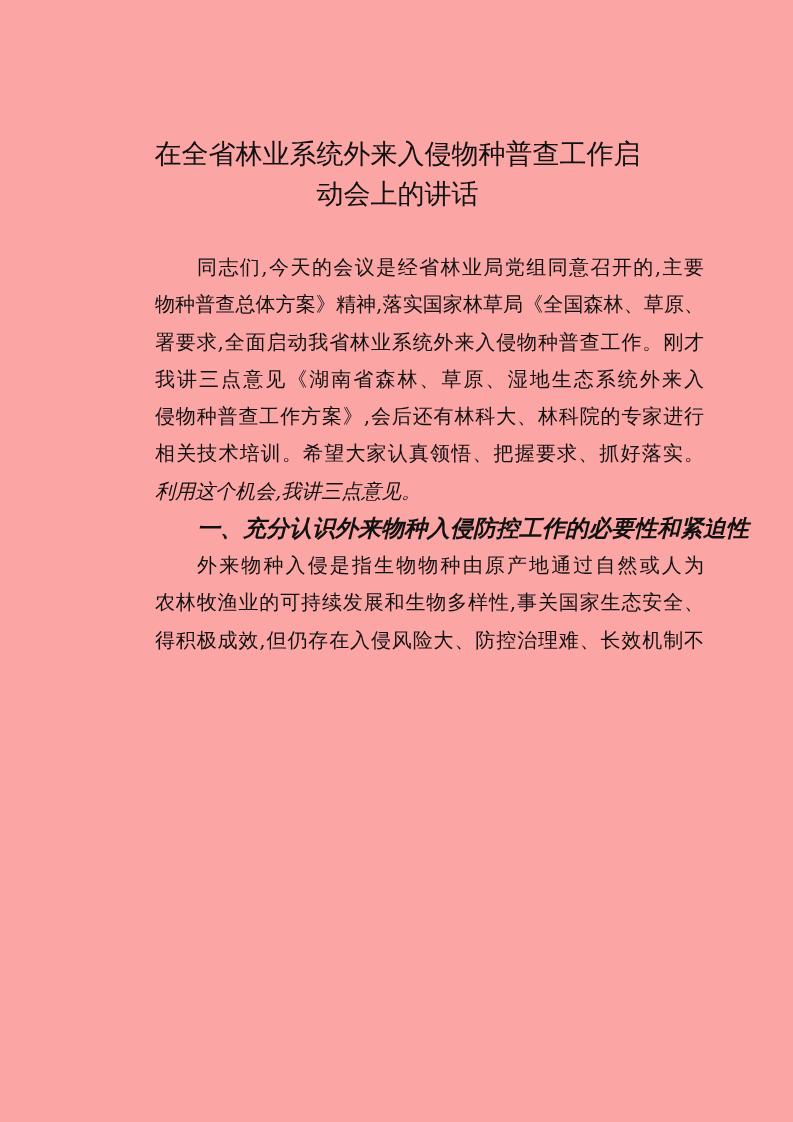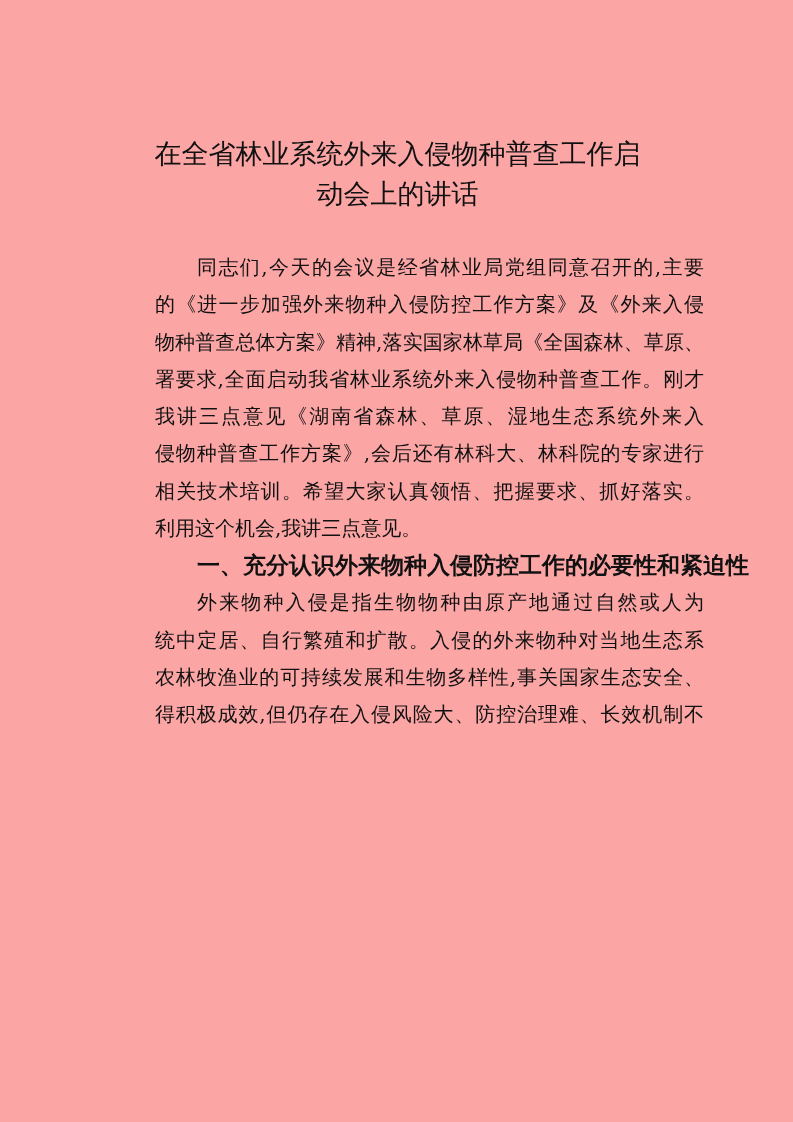--- a/index.html
+++ b/index.html
@@ -50,20 +50,21 @@
       text-align: justify;
       text-align-last: justify;
       text-justify: inter-character;
     }
     .line.indent {
       padding-left: 42px;
     }
     .line.last {
       text-align: left;
       text-align-last: left;
+      font-style: italic;
     }
     .line.heading {
       font-family: "DejaVu Sans", "Liberation Sans", sans-serif;
       font-weight: bold;
       font-size: 23px;
     }
   </style>
 </head>
 <body>
 
@@ -71,34 +72,32 @@
 
   <h1 class="title">
     <span class="tline">在全省林业系统外来入侵物种普查工作启</span>
     <span class="tline">动会上的讲话</span>
   </h1>
 
   <div class="body">
 
     <div>
       <span class="line indent">同志们,今天的会议是经省林业局党组同意召开的,主要</span>
-      <span class="line">的《进一步加强外来物种入侵防控工作方案》及《外来入侵</span>
       <span class="line">物种普查总体方案》精神,落实国家林草局《全国森林、草原、</span>
       <span class="line">署要求,全面启动我省林业系统外来入侵物种普查工作。刚才</span>
       <span class="line">我讲三点意见《湖南省森林、草原、湿地生态系统外来入</span>
       <span class="line">侵物种普查工作方案》,会后还有林科大、林科院的专家进行</span>
       <span class="line">相关技术培训。希望大家认真领悟、把握要求、抓好落实。</span>
       <span class="line last">利用这个机会,我讲三点意见。</span>
     </div>
 
     <div>
       <span class="line indent heading last">一、充分认识外来物种入侵防控工作的必要性和紧迫性</span>
     </div>
 
     <div>
       <span class="line indent">外来物种入侵是指生物物种由原产地通过自然或人为</span>
-      <span class="line">统中定居、自行繁殖和扩散。入侵的外来物种对当地生态系</span>
       <span class="line">农林牧渔业的可持续发展和生物多样性,事关国家生态安全、</span>
       <span class="line">得积极成效,但仍存在入侵风险大、防控治理难、长效机制不</span>
     </div>
 
   </div>
 </div>
 
 </body></html>

